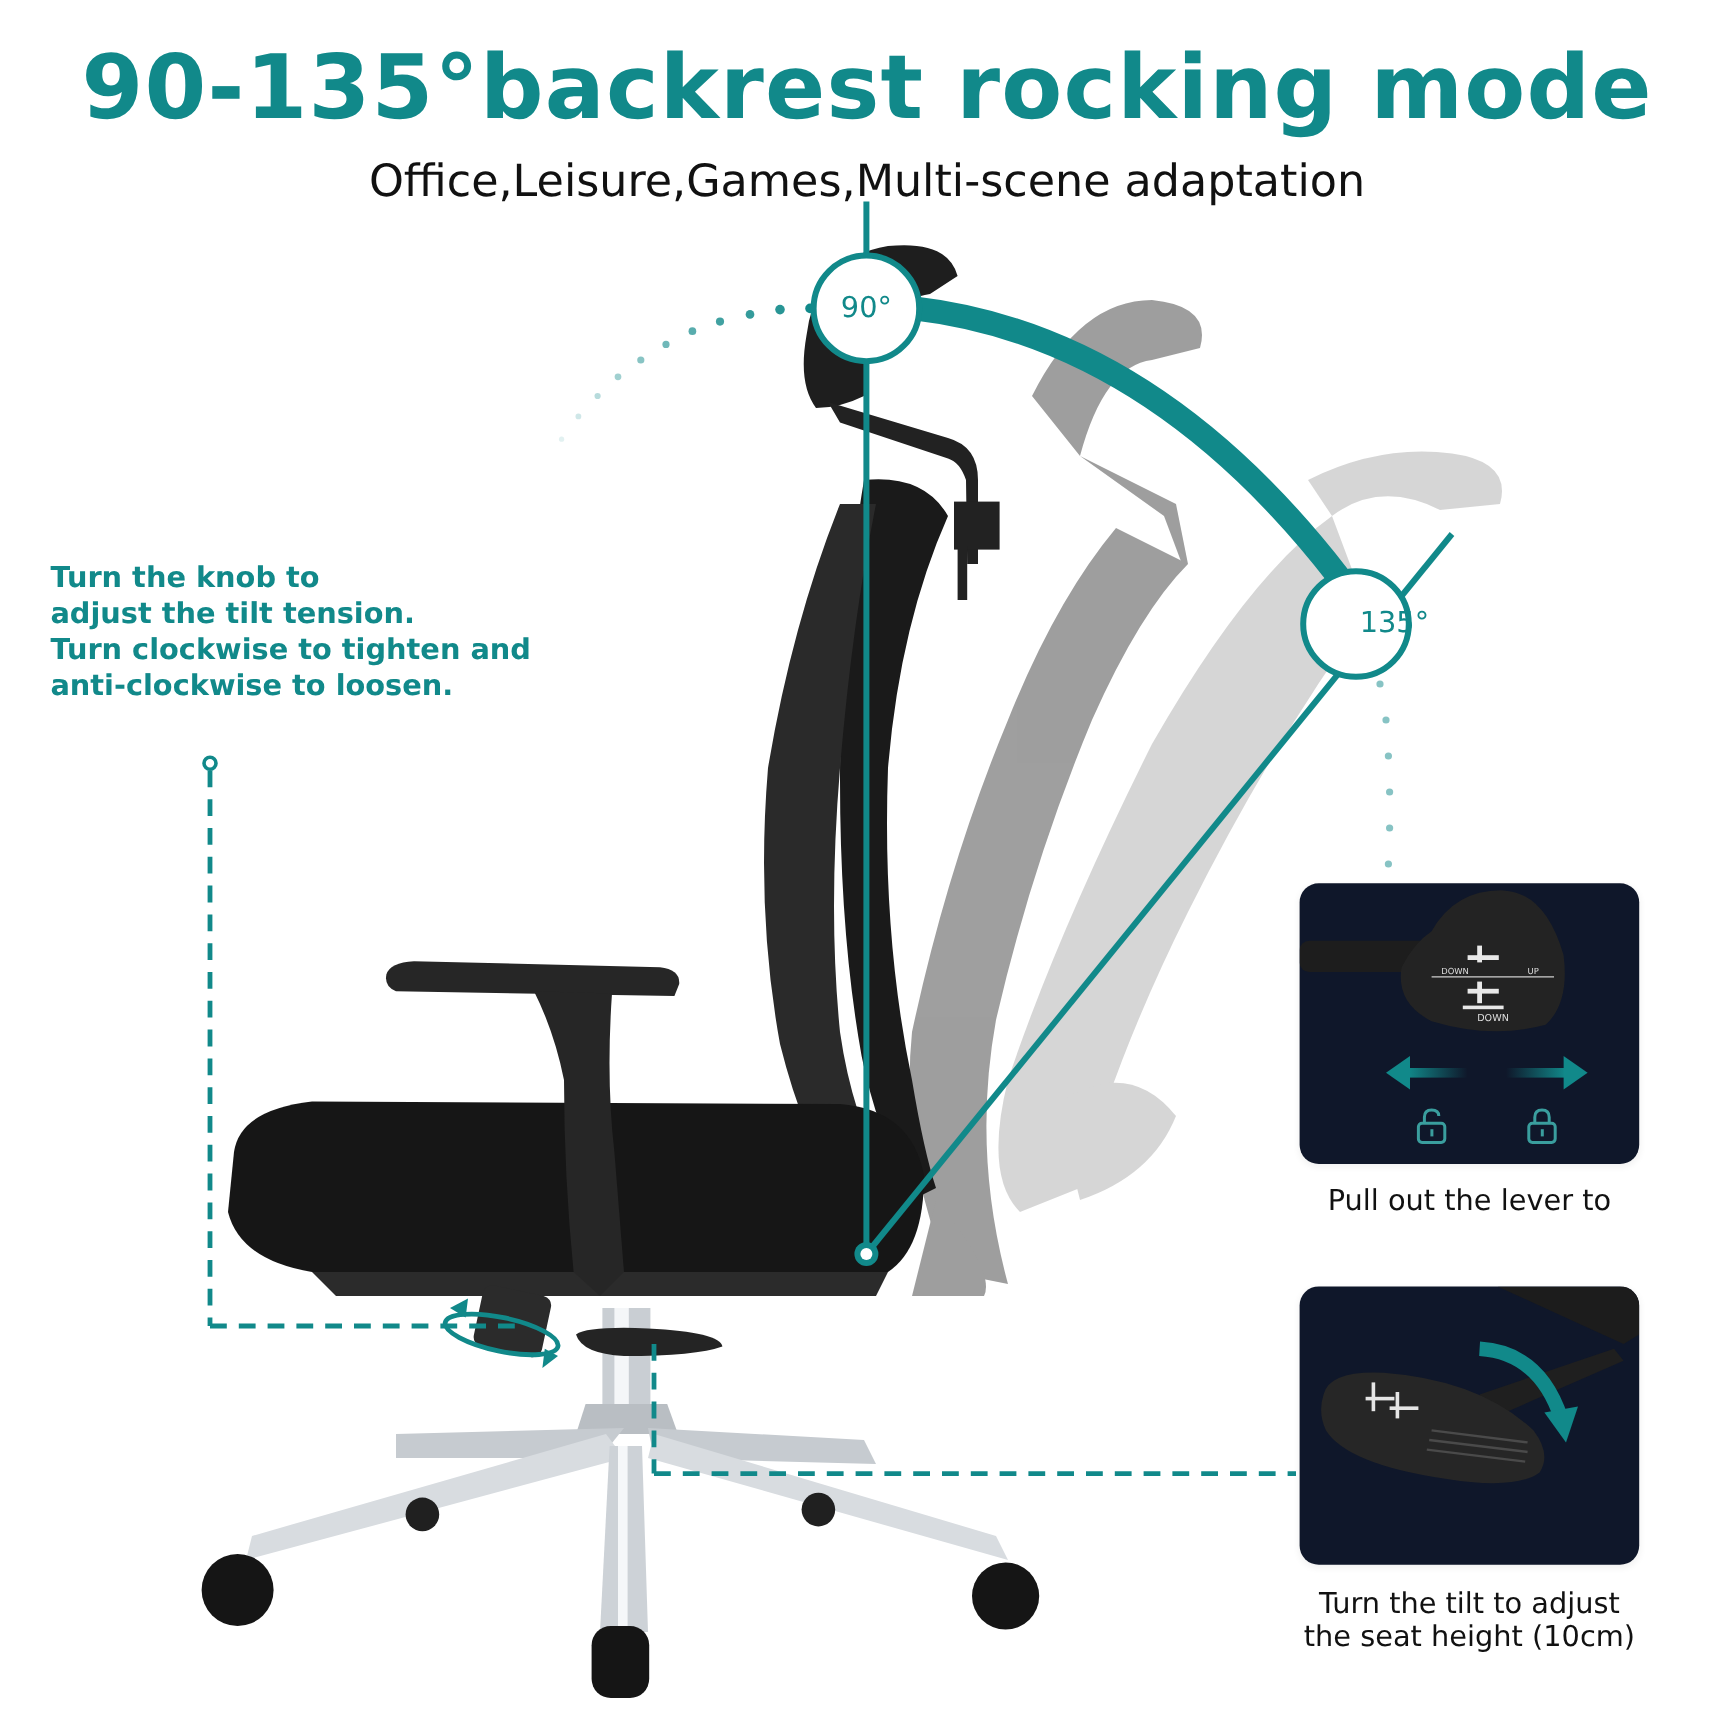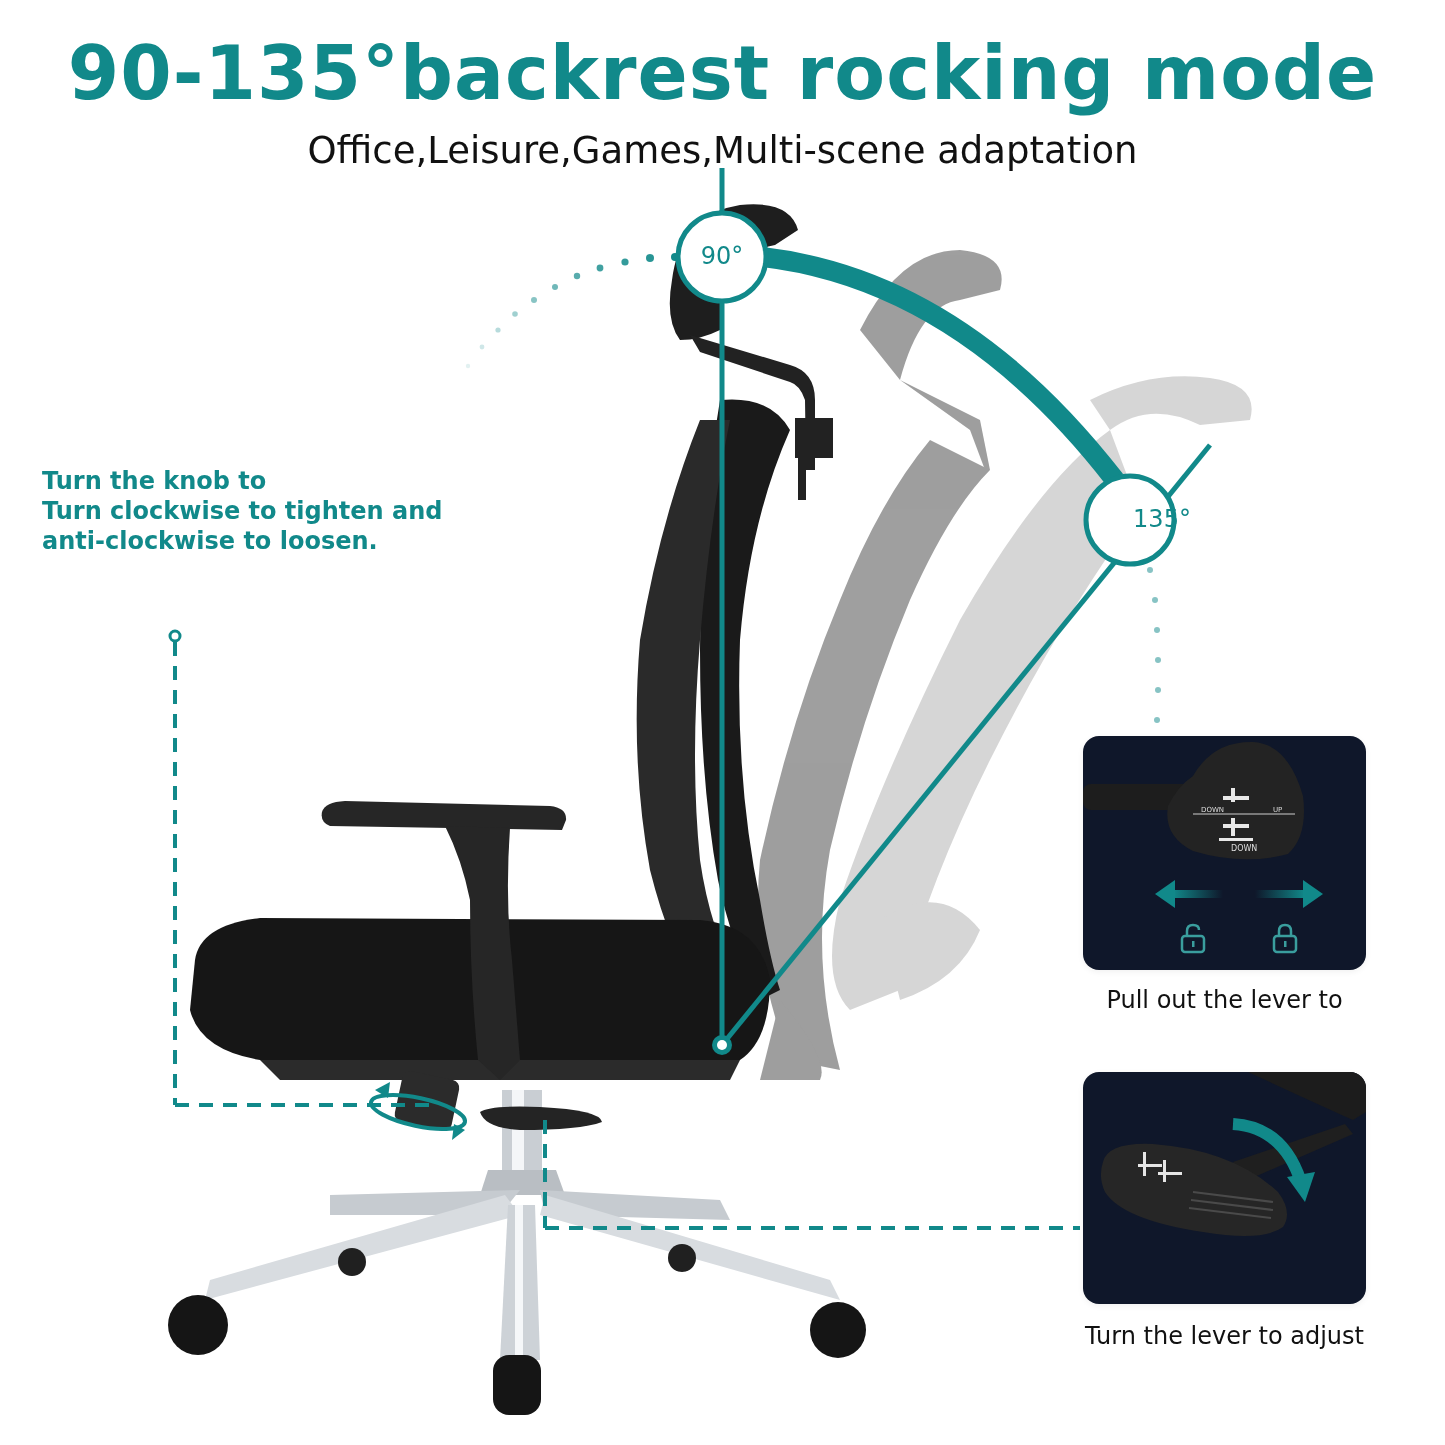--- a/index.html
+++ b/index.html
@@ -131,20 +131,21 @@
     <line x1="545" y1="1120" x2="545" y2="1228"></line>
     <line x1="545" y1="1228" x2="1080" y2="1228"></line>
   </g>
 </svg>
 
 <div class="abs deg-label" style="left:678px;top:242px;width:88px;text-align:center;">90°</div>
 <div class="abs deg-label" style="left:1118px;top:505px;width:88px;text-align:center;">135°</div>
 
 <div class="abs knob-text">
   <div>Turn the knob to</div>
+  <div>adjust the tilt tension.</div>
   <div>Turn clockwise to tighten and</div>
   <div>anti-clockwise to loosen.</div>
 </div>
 
 <div class="abs panel" style="left:1083px;top:736px;width:283px;height:234px;">
   <svg width="283" height="234" viewBox="0 0 283 234">
     <rect x="0" y="48" width="110" height="26" rx="8" fill="#1d1d1d"></rect>
     <path d="M110 40 Q130 5 170 6 Q205 8 220 60 Q225 100 205 118 Q160 130 110 115 Q80 100 85 70 Q95 50 110 40 Z" fill="#232323"></path>
     <line x1="110" y1="78" x2="212" y2="78" stroke="#cfcfcf" stroke-width="1"></line>
     <g fill="#e8e8e8">
@@ -211,14 +212,15 @@
         <rect x="80" y="88" width="3" height="22"></rect>
         <rect x="75" y="100" width="24" height="3"></rect>
       </g>
     <g>
       <path d="M150 52 Q200 55 218 110" fill="none" stroke="#11898a" stroke-width="12"></path>
       <polygon points="204,105 232,100 222,130" fill="#11898a"></polygon>
     </g>
   </svg>
 </div>
 <div class="abs caption" style="left:1063px;top:1322px;width:323px;">
-  <div>Turn the lever to adjust</div>
+  <div>Turn the tilt to adjust</div>
+  <div>the seat height (10cm)</div>
 </div>
 
 </body></html>

